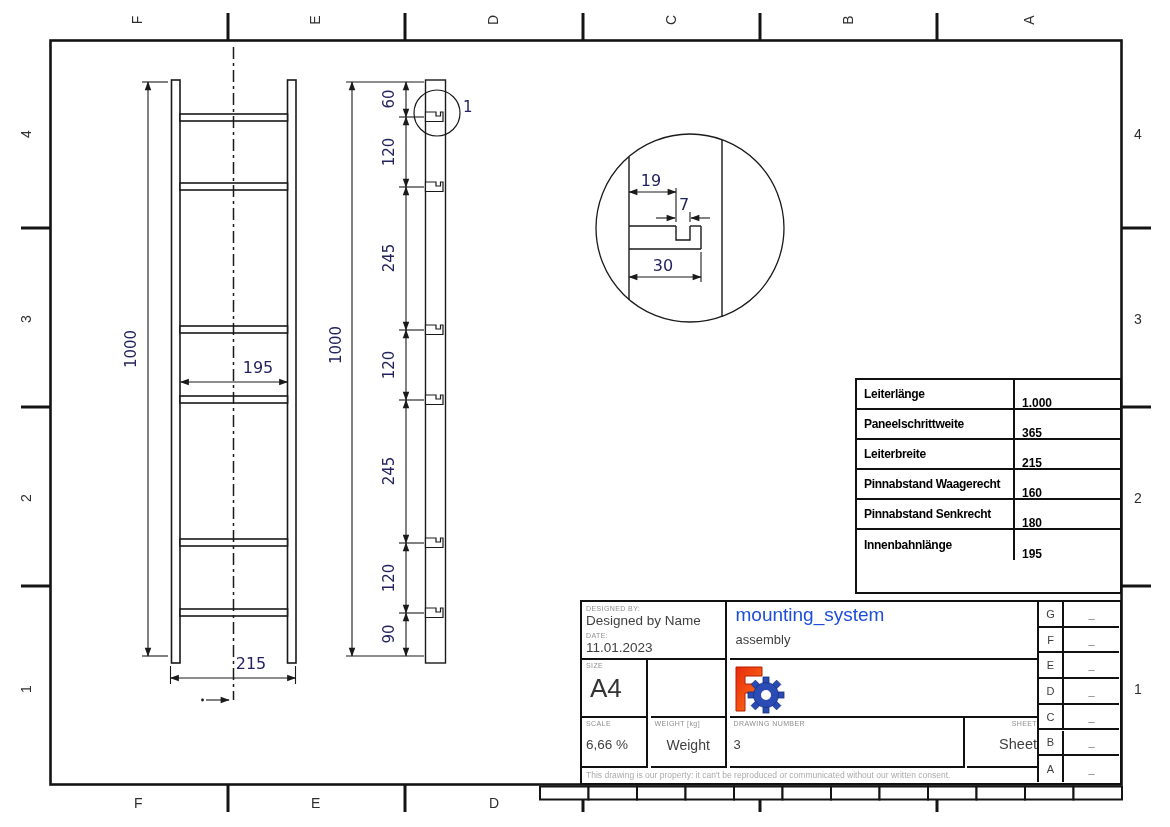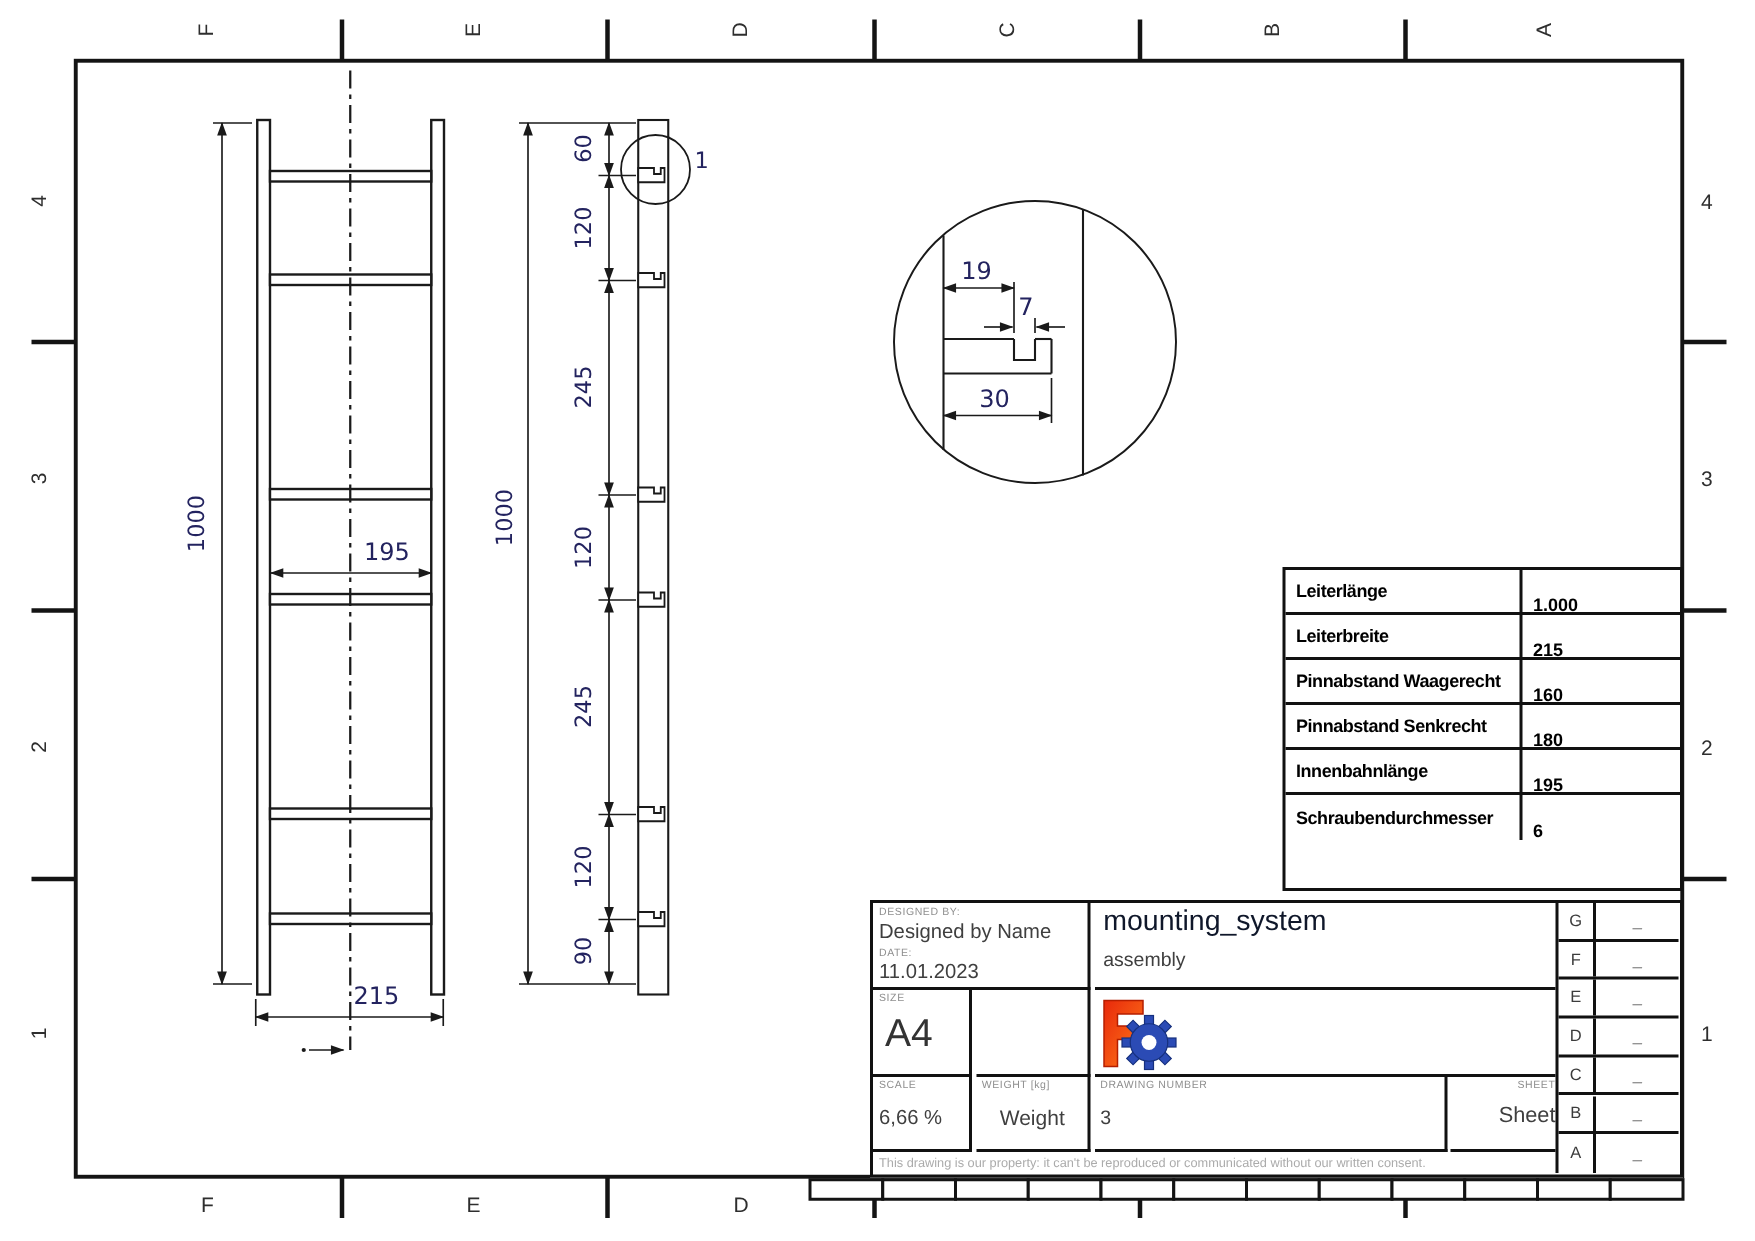--- a/index.html
+++ b/index.html
@@ -194,52 +194,52 @@
   <span class="gridlabel" style="left:1134px;top:311px;">3</span>
   <span class="gridlabel" style="left:1134px;top:490px;">2</span>
   <span class="gridlabel" style="left:1134px;top:681px;">1</span>
 
   <div id="params">
     <div class="prow">
       <div class="plabel">Leiterlänge</div>
       <div class="pvalue">1.000</div>
     </div>
     <div class="prow">
+      <div class="plabel">Paneelschrittweite</div>
+      <div class="pvalue">365</div>
+    </div>
+    <div class="prow">
       <div class="plabel">Leiterbreite</div>
       <div class="pvalue">215</div>
     </div>
     <div class="prow">
       <div class="plabel">Pinnabstand Waagerecht</div>
       <div class="pvalue">160</div>
     </div>
     <div class="prow">
       <div class="plabel">Pinnabstand Senkrecht</div>
       <div class="pvalue">180</div>
     </div>
     <div class="prow">
       <div class="plabel">Innenbahnlänge</div>
       <div class="pvalue">195</div>
-    </div>
-    <div class="prow">
-      <div class="plabel">Schraubendurchmesser</div>
-      <div class="pvalue">6</div>
     </div>
   </div>
 
   <div id="tblock">
 
     <div class="tcell" style="left:0;top:0;width:145px;height:58px;border-right-width:2.5px;border-bottom-width:2.5px;padding:2px 0 12px 4px;">
       <div class="tiny">DESIGNED BY:</div>
       <div class="gtxt" style="font-size:13.5px;">Designed by Name</div>
       <div class="tiny" style="margin-top:3px;">DATE:</div>
       <div class="gtxt" style="font-size:13.5px;">11.01.2023</div>
     </div>
 
     <div class="tcell" style="left:147.5px;top:0;width:307.5px;height:58px;border-bottom-width:2.5px;padding:2px 0 0 6px;">
-      <div class="gtxt" style="font-size:19px;color:#0f172a;">mounting_system</div>
+      <div class="gtxt" style="font-size:19px;color:#1d4ed8;">mounting_system</div>
       <div class="gtxt" style="font-size:13px;margin-top:6px;">assembly</div>
     </div>
 
     <div class="tcell" style="left:0;top:58px;width:66px;height:58px;border-right-width:2.5px;border-bottom-width:2.5px;padding:1px 0 0 4px;">
       <div class="tiny">SIZE</div>
       <div style="font-size:26px;color:#333;margin:3px 0 0 4px;">A4</div>
     </div>
 
     <div class="tcell" style="left:68.5px;top:58px;width:76.5px;height:58px;border-right-width:2.5px;border-bottom-width:2.5px;"></div>
 

